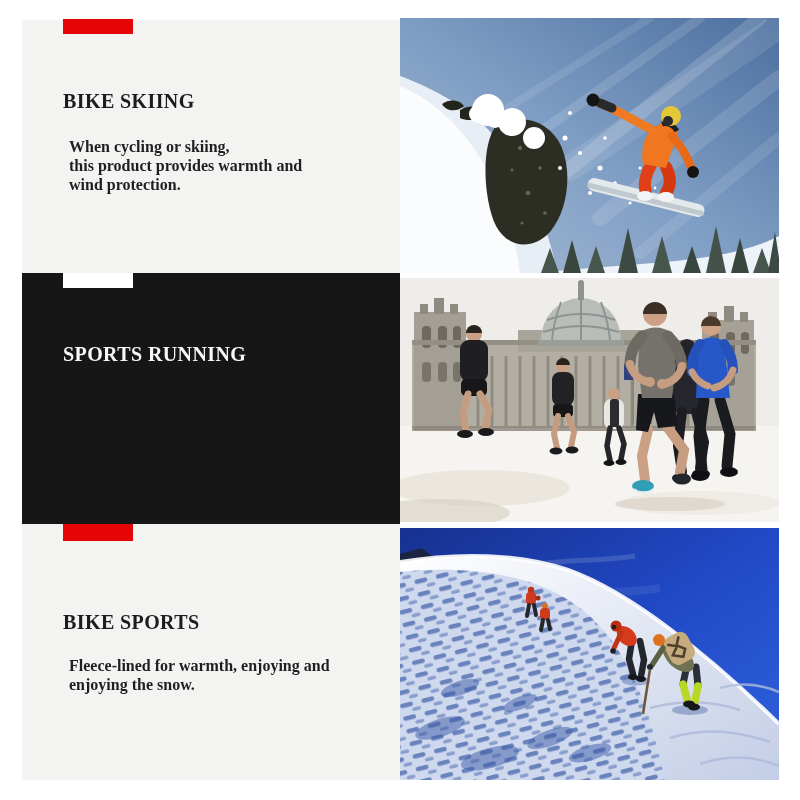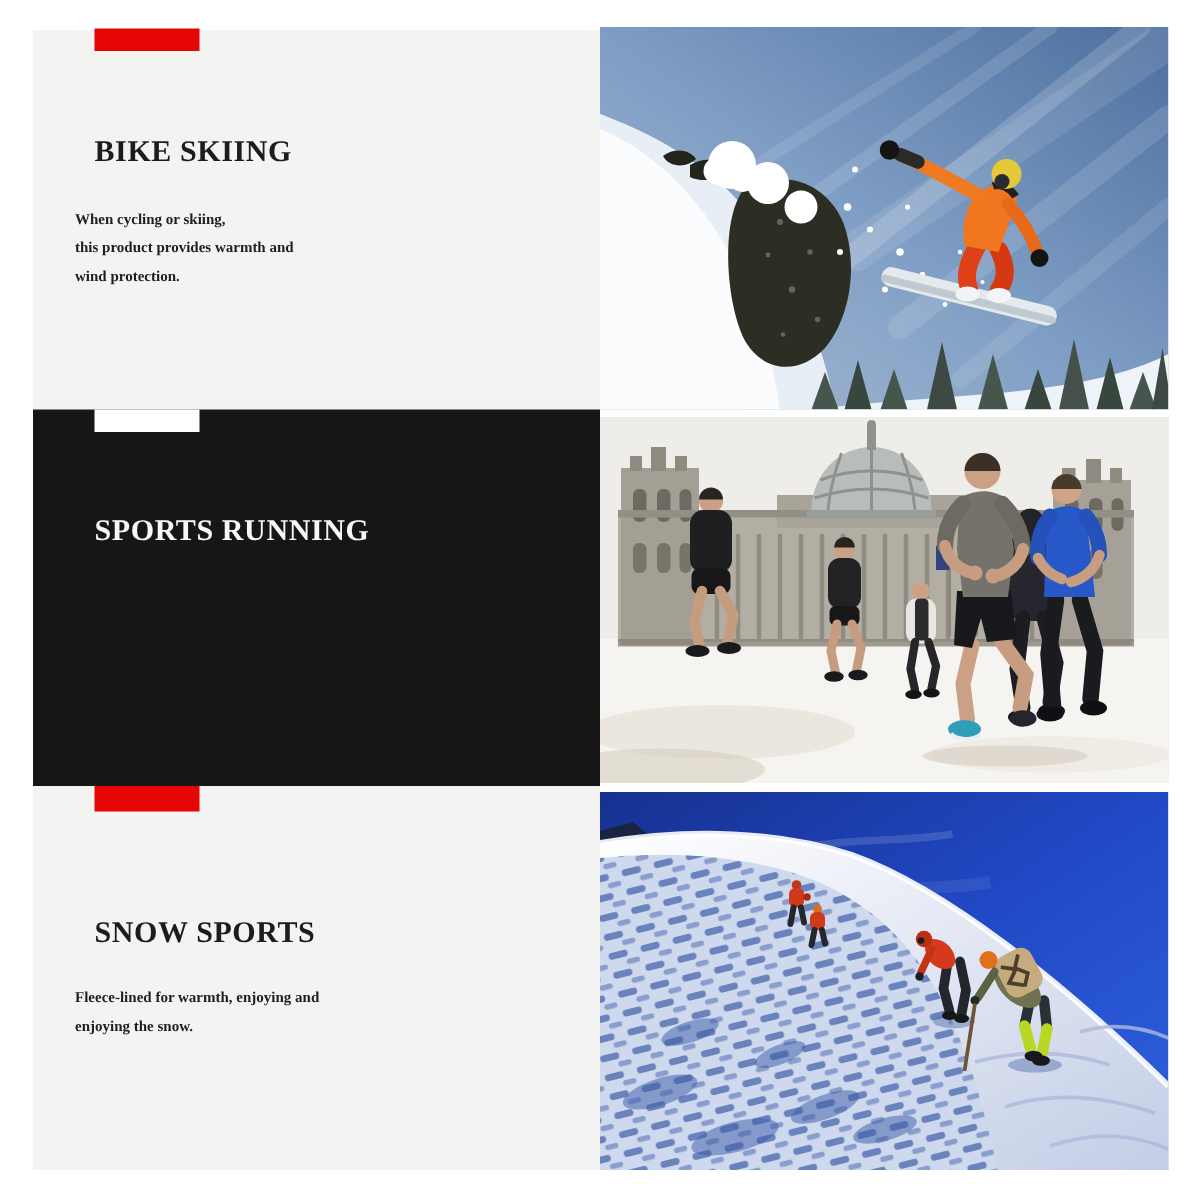--- a/index.html
+++ b/index.html
@@ -29,22 +29,22 @@
   .sec-title{
     position:absolute;left:41px;margin:0;
     font-size:20px;font-weight:bold;letter-spacing:0.4px;line-height:1.1;
     color:var(--text_dark);white-space:nowrap;
   }
   .panel.dark .sec-title{color:var(--text_light);}
   #panel-1 .sec-title{top:70px;}
   #panel-2 .sec-title{top:70px;}
   #panel-3 .sec-title{top:87px;}
   .sec-body{
-    position:absolute;left:28px;width:320px;
-    font-size:10px;font-weight:bold;line-height:19px;color:#1f1f1f;
+    position:absolute;left:47px;width:320px;
+    font-size:16px;font-weight:bold;line-height:19px;color:#1f1f1f;
   }
   .panel.dark .sec-body{color:var(--text_light);}
   #panel-1 .sec-body{top:117px;}
   #panel-2 .sec-body{top:117px;}
   #panel-3 .sec-body{top:132px;}
   .photo{position:absolute;left:400px;width:379px;overflow:hidden;background:#dde3ea;}
   #photo-1{top:18px;height:255px;}
   #photo-2{top:278px;height:244px;}
   #photo-3{top:528px;height:252px;}
   .photo svg{display:block;width:100%;height:100%;}
@@ -267,21 +267,21 @@
         <path d="M333,92 C330,102 322,108 314,110" stroke="#c79d82" stroke-width="7" fill="none" stroke-linecap="round"></path>
         <path d="M300,66 C294,74 291,84 292,94" stroke="#2451ba" stroke-width="10" fill="none" stroke-linecap="round"></path>
         <path d="M292,94 C296,102 302,106 308,108" stroke="#c79d82" stroke-width="7" fill="none" stroke-linecap="round"></path>
         <circle cx="311" cy="48" r="10" fill="#cfa486"></circle>
         <path d="M301,48 a10,10 0 0 1 20,0 z" fill="#4a3a2c"></path>
       </g>
     </svg>
   </div>
 
   <div class="panel light" id="panel-3">
-    <h2 class="sec-title">SNOW SPORTS</h2>
+    <h2 class="sec-title">BIKE SPORTS</h2>
     <div class="sec-body">
       <div>Fleece-lined for warmth, enjoying and</div>
       <div>enjoying the snow.</div>
     </div>
   </div>
   <div class="accent-bar" id="bar-3"></div>
 
   <div class="photo" id="photo-3">
     <svg viewBox="0 0 379 252" preserveAspectRatio="none">
       <defs>

